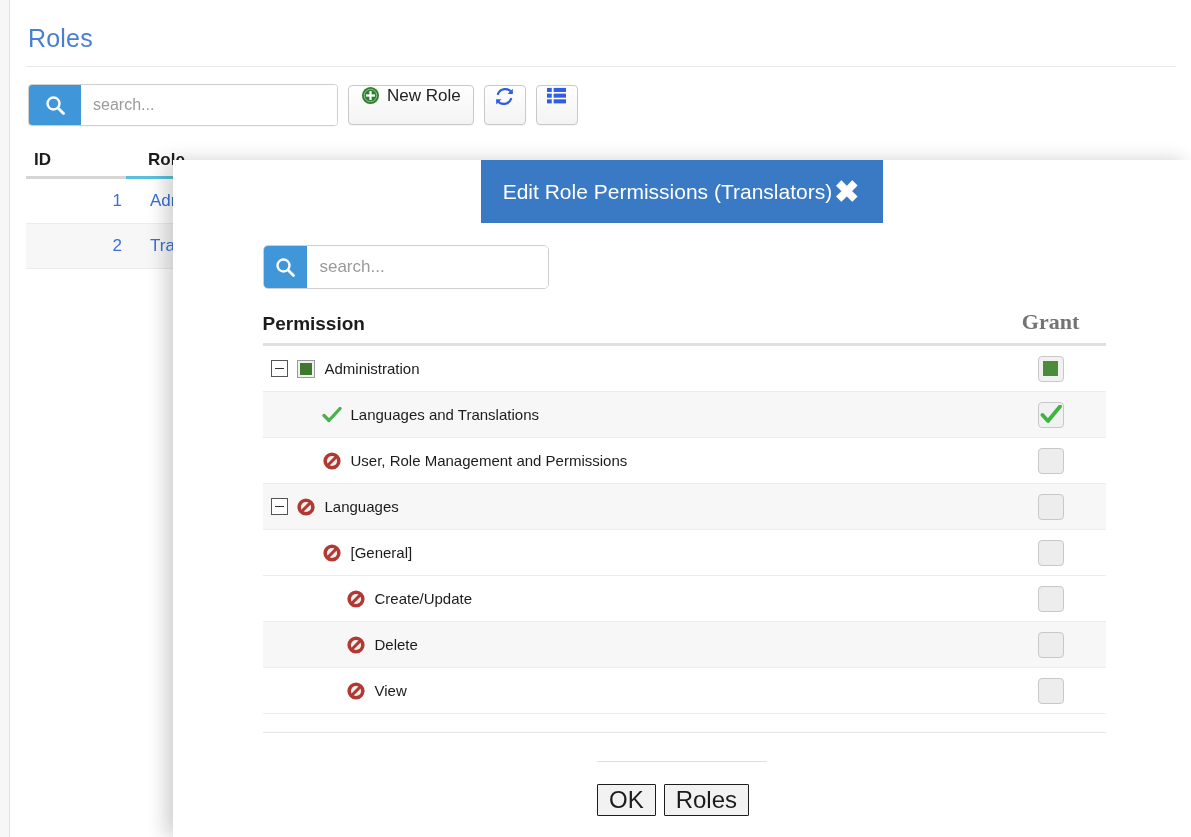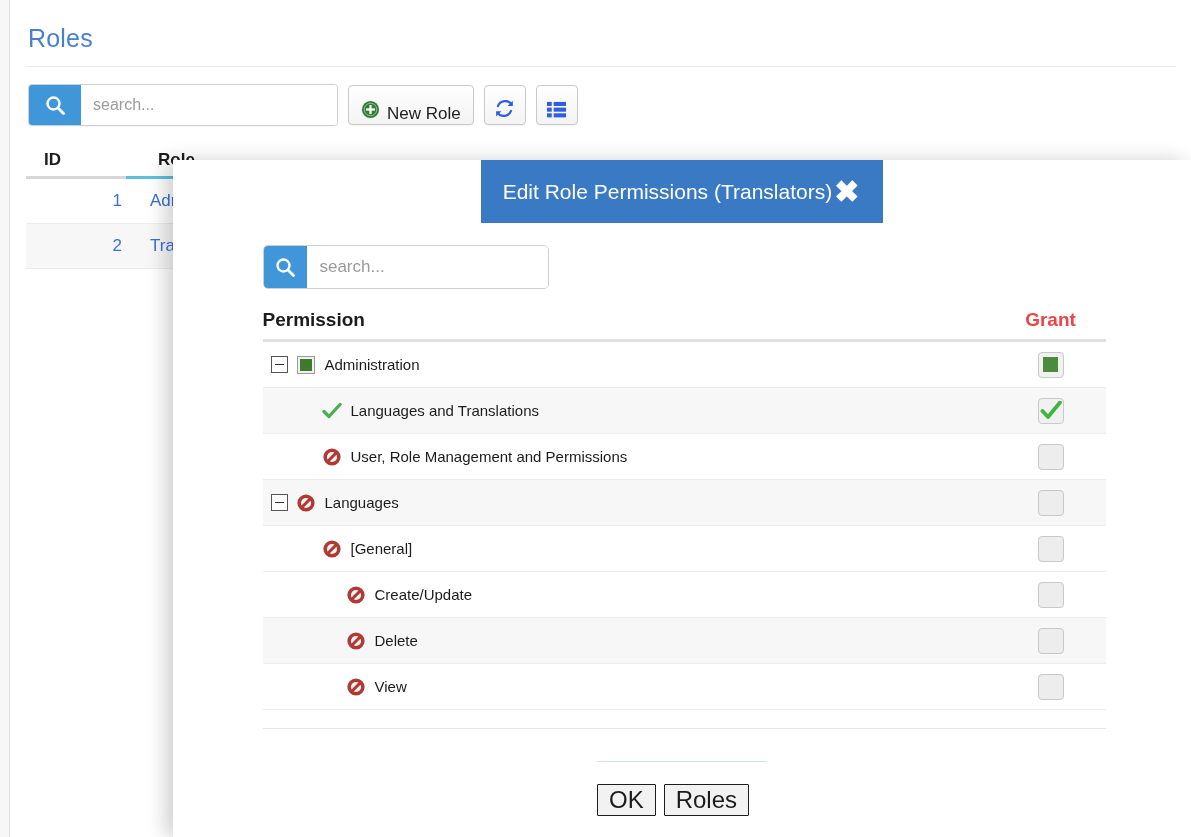--- a/index.html
+++ b/index.html
@@ -85,21 +85,21 @@
     background: #fff;
   }
   .search-input::placeholder { color: #9a9a9a; }
 
   .tbtn {
     height: 40px;
     border: 1px solid #c9c9c9;
     border-radius: 4px;
     background: linear-gradient(#ffffff, #f3f3f3);
     display: flex;
-    align-items: flex-end;
+    align-items: flex-start;
     gap: 7px;
     padding: 0 12px;
     font-size: 17px;
     color: #222;
     cursor: pointer;
     font-family: "Liberation Sans", sans-serif;
     box-shadow: 0 1px 1px rgba(0,0,0,.05);
   }
   .tbtn.icononly { padding: 0; width: 42px; justify-content: center; }
 
@@ -110,21 +110,21 @@
     top: 150px;
     width: 760px;
     font-size: 17px;
   }
   .bg-thead {
     display: flex;
     font-weight: bold;
     color: #1c1c1c;
     padding-bottom: 6px;
   }
-  .th-id { width: 96px; text-align: left; padding-left: 8px; margin-left: 10px;}
+  .th-id { width: 96px; text-align: left; padding-left: 8px;}
   .th-role { width: 260px; padding-left: 18px;}
   .bg-headrule { display:flex; }
   .hr-id { width: 100px; height: 3px; background: #d6d6d6;}
   .hr-role { width: 300px; height: 3px; background: #5bc0de;}
   .hr-rest { flex:1; height:3px; background:#d6d6d6;}
   .bg-row {
     display: flex;
     align-items: center;
     height: 44px;
     border-bottom: 1px solid #ececec;
@@ -215,23 +215,24 @@
   }
   .perm-head .h-perm {
     flex: 1;
     font-size: 19px;
     font-weight: bold;
     color: #1c1c1c;
   }
   .perm-head .h-grant {
     width: 110px;
     text-align: center;
-    font-size: 19px;
+    font-size: 22px;
     font-weight: bold;
-    color: #ef4444;
+    color: #737373;
+    font-family: Liberation Serif, serif;
   }
   .perm-row {
     display: flex;
     align-items: center;
     height: 45px;
     border-bottom: 1px solid #ededed;
   }
   .perm-row.alt { background: #f7f7f7; }
   .perm-label {
     flex: 1;

